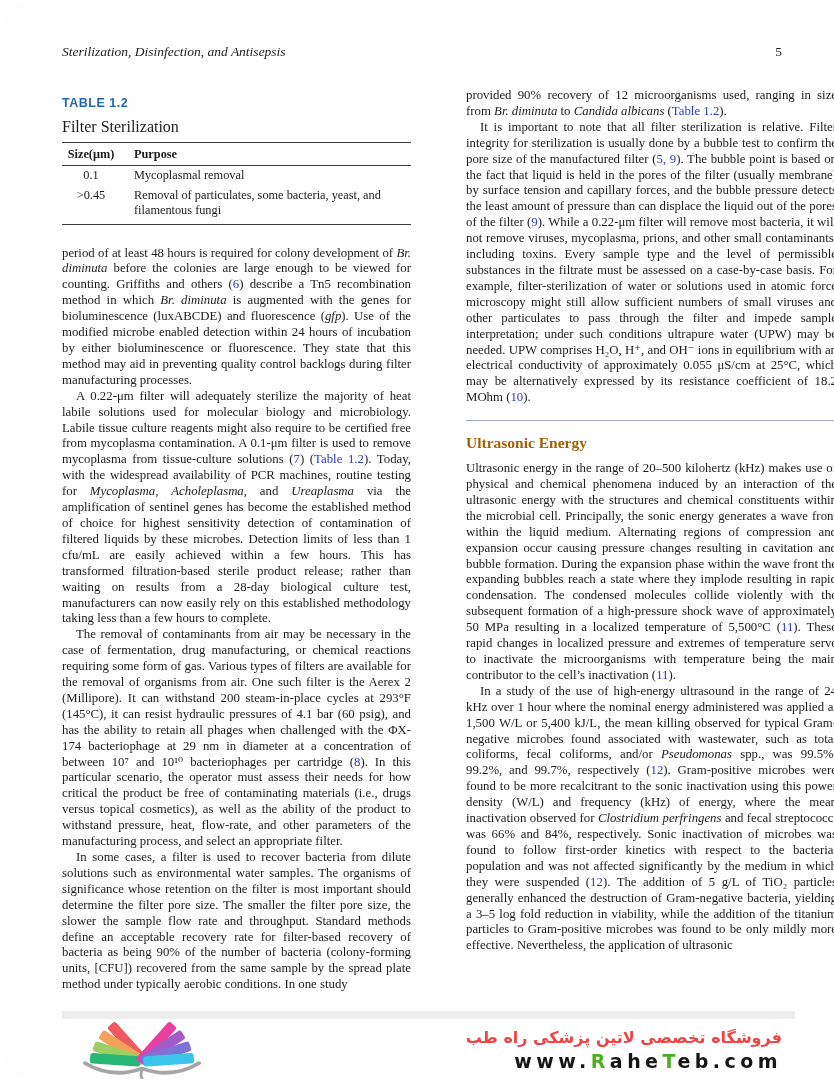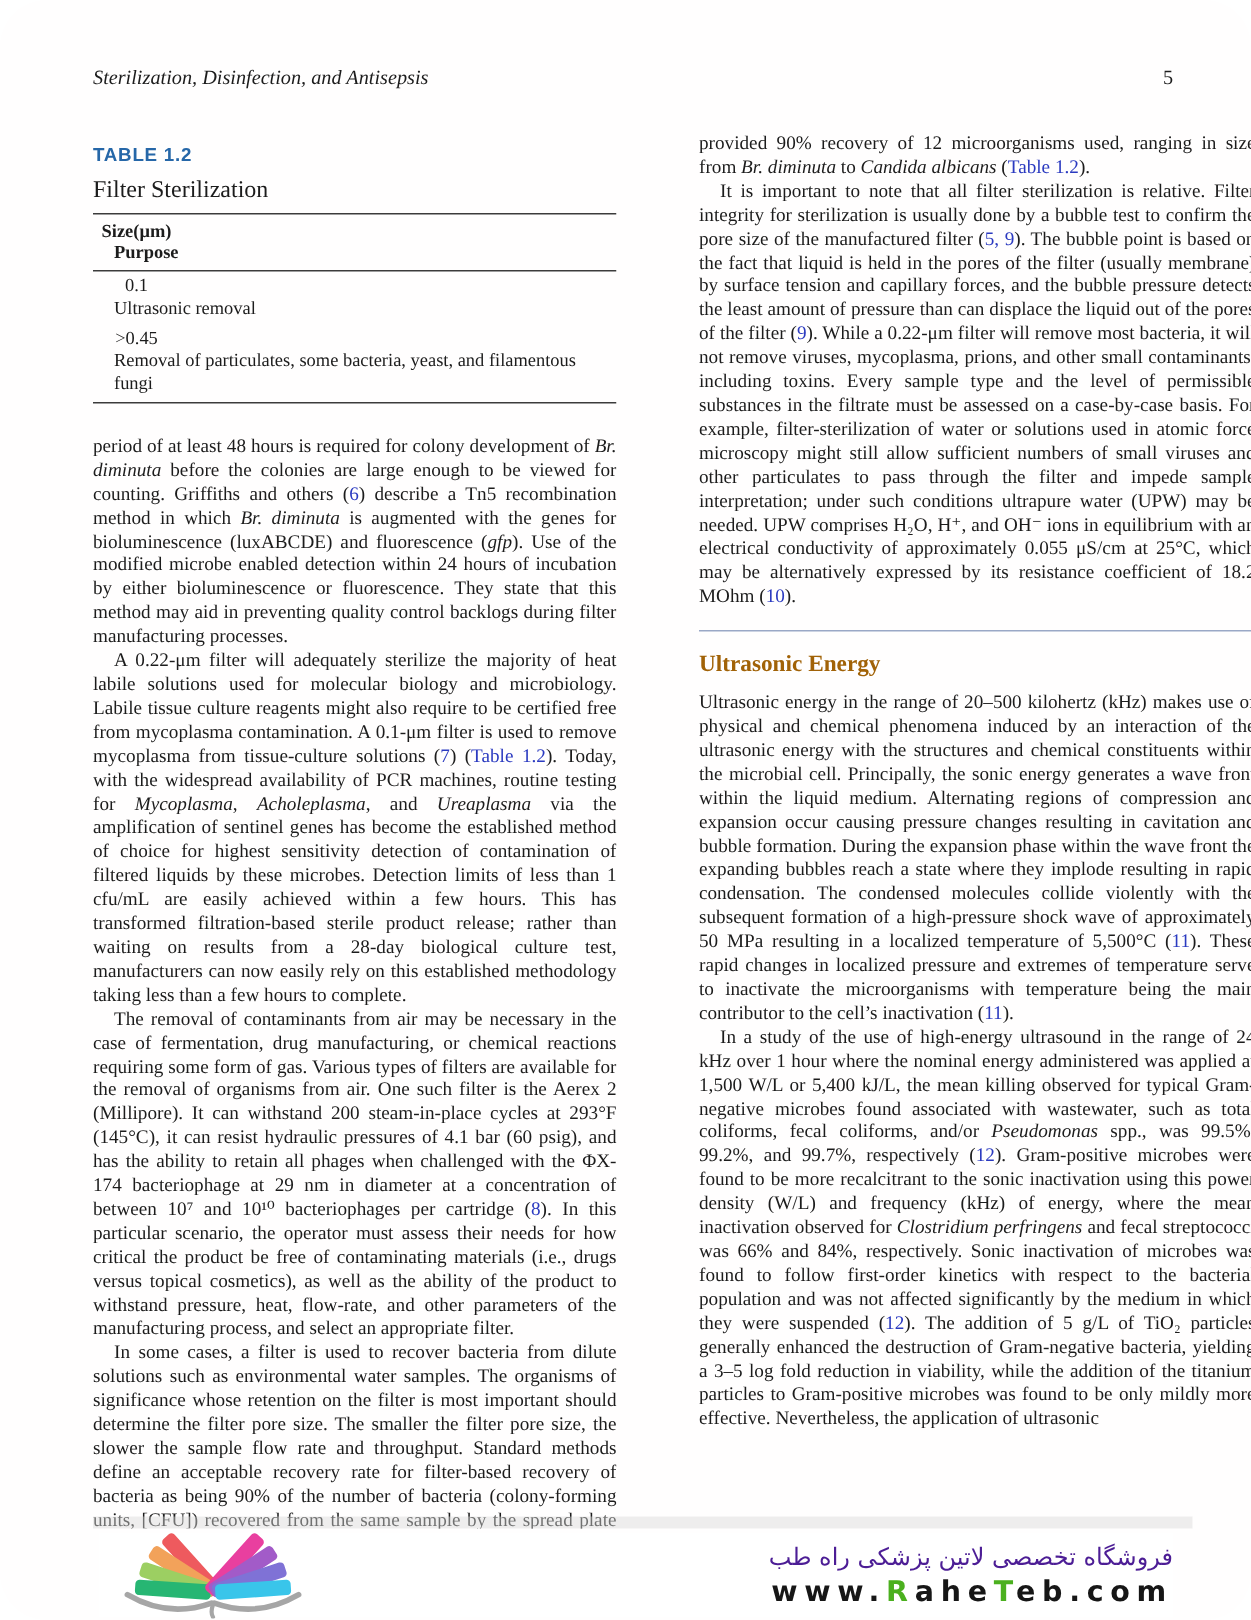--- a/index.html
+++ b/index.html
@@ -16,37 +16,37 @@
   .col.right{left:425px;top:88px;width:371px;height:931px;margin-left:41px;}
   .para{margin:0;text-align:justify;font-size:12.8px;line-height:15.9px;text-indent:14px;}
   .noindent{text-indent:0;}
   .cite{color:#2b3ac0;}
   
   .tbl{margin-bottom:21px;}
   .t-label{font-family:"Liberation Sans","DejaVu Sans",sans-serif;font-weight:bold;font-size:12.5px;
            color:#2667a8;letter-spacing:.5px;}
   .t-title{font-size:16px;margin-top:8px;padding-bottom:6px;}
   .t-rule{border-top:1.3px solid #3c3c3c;}
-  .t-row{display:flex;padding:2.6px 0;font-size:12.3px;line-height:14.8px;flex-direction:column;}
+  .t-row{display:flex;padding:2.6px 0;font-size:12.3px;line-height:14.8px;}
   .t-head{font-weight:bold;padding:3.5px 0;}
   .t-c1{width:58px;text-align:center;flex:none;}
   .t-c2{flex:1;padding-left:14px;}
   .t-body{padding-bottom:3px;}
   
   .sec-div{border:0;border-top:1px solid #9aa8c6;margin:14px 0 0 0;}
   h2.sec{font-size:15.5px;color:#a16207;margin:13px 0 9px 0;font-weight:bold;}
   
   .cut-strip{position:absolute;left:62px;top:1011px;width:733px;height:8px;
              background:#d9d9d9;opacity:.45;}
   
   .ftr{position:absolute;left:66px;right:52px;top:1022px;height:56px;
        display:flex;justify-content:space-between;align-items:center;background:#fff;}
   .logo{width:152px;height:58px;flex:none;}
   .f-text{text-align:right;}
-  .f-fa{font-family:"DejaVu Sans",sans-serif;font-size:16px;font-weight:normal;direction:rtl;color:#4c1d95;text-align:right;}
+  .f-fa{font-family:"DejaVu Sans",sans-serif;font-size:16px;font-weight:bold;direction:rtl;color:#ef4444;text-align:right;}
   .f-url{font-family:"DejaVu Sans",sans-serif;font-size:19px;font-weight:bold;letter-spacing:.235em;
          color:#161616;margin-top:3px;white-space:nowrap;}
   .f-url .green{color:#4bb01f;}
 </style>
 </head>
 <body>
 
 <div class="page">
 
   <div class="hdr">
@@ -60,21 +60,21 @@
       <div class="t-title">Filter Sterilization</div>
       <div class="t-rule"></div>
       <div class="t-row t-head">
         <span class="t-c1">Size(μm)</span>
         <span class="t-c2">Purpose</span>
       </div>
       <div class="t-rule"></div>
       <div class="t-body">
         <div class="t-row">
           <span class="t-c1">0.1</span>
-          <span class="t-c2">Ultrasonic removal</span>
+          <span class="t-c2">Mycoplasmal removal</span>
         </div>
         <div class="t-row">
           <span class="t-c1">&gt;0.45</span>
           <span class="t-c2">Removal of particulates, some bacteria, yeast, and filamentous fungi</span>
         </div>
       </div>
       <div class="t-rule"></div>
     </div>
     <div>
         <p class="para noindent">period of at least 48 hours is required for colony development of <i>Br. diminuta</i> before the colonies are large enough to be viewed for counting. Griffiths and others (<span class="cite">6</span>) describe a Tn5 recombination method in which <i>Br. diminuta</i> is augmented with the genes for bioluminescence (luxABCDE) and fluorescence (<i>gfp</i>). Use of the modified microbe enabled detection within 24 hours of incubation by either bioluminescence or fluorescence. They state that this method may aid in preventing quality control backlogs during filter manufacturing processes.</p>

